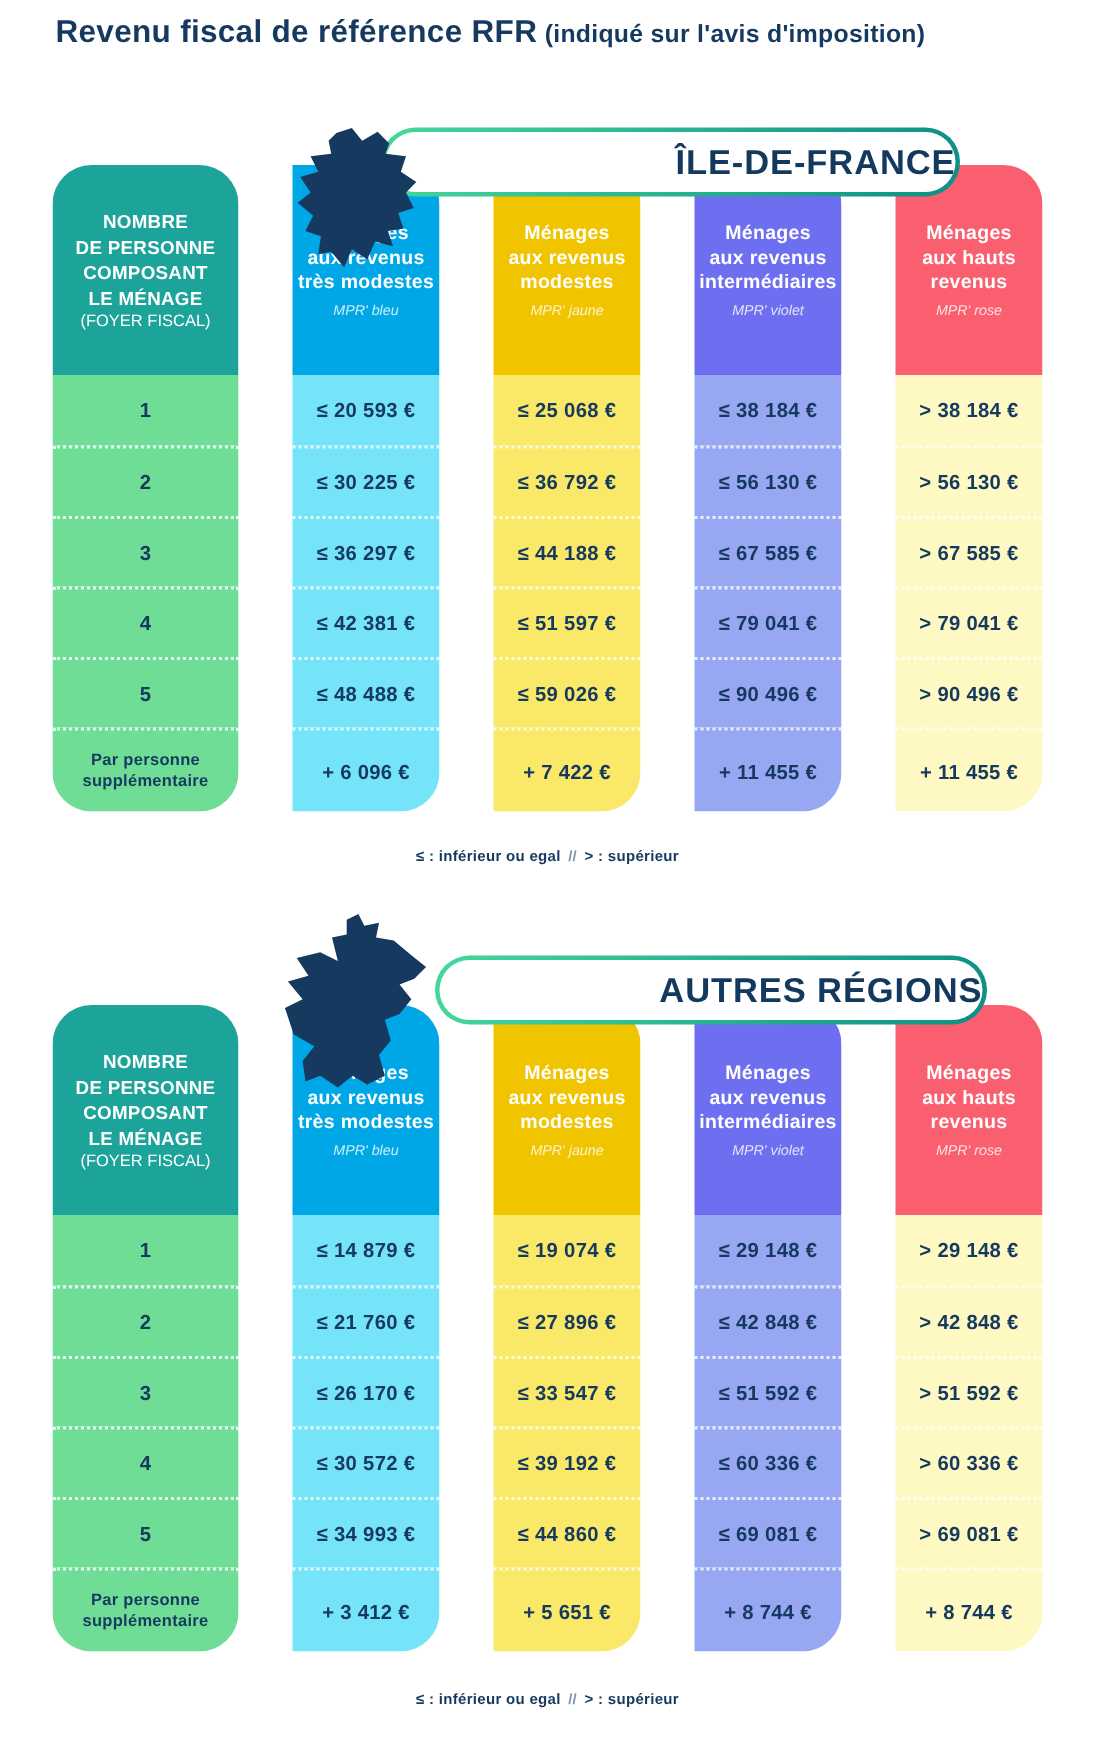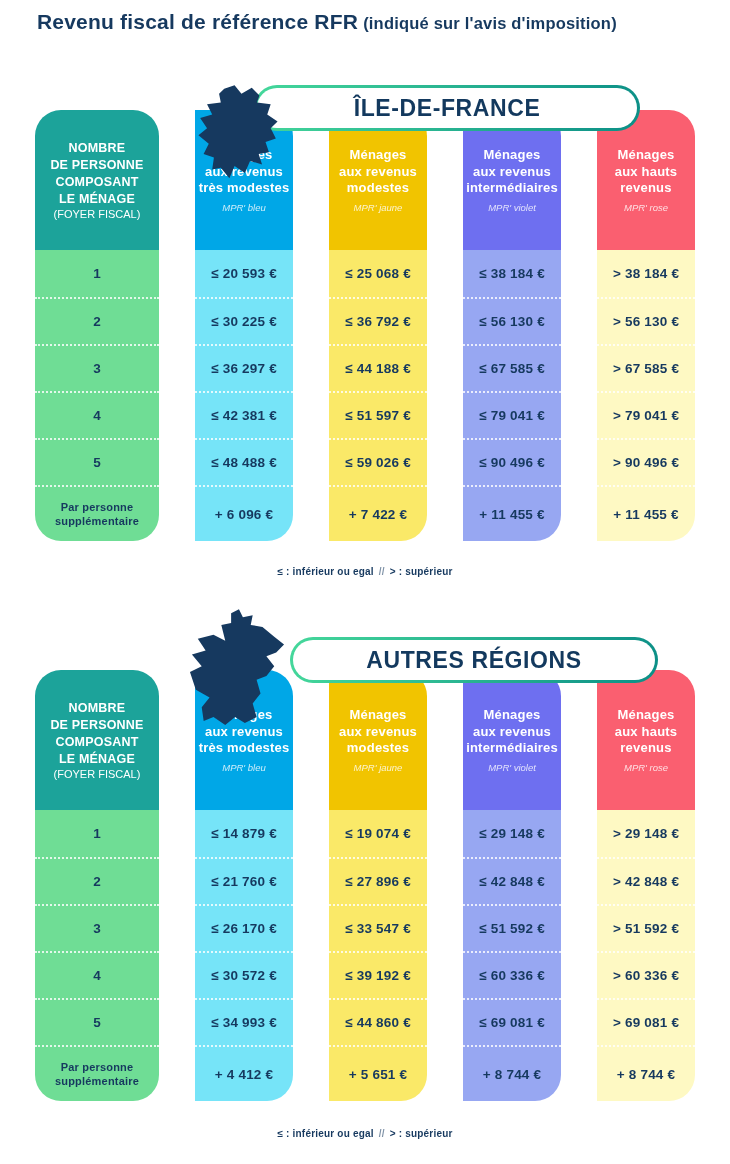--- a/index.html
+++ b/index.html
@@ -63,21 +63,21 @@
 
   .pill {
     position: absolute; z-index: 2; height: 46px;
     border-radius: 24px; padding: 3px;
     background: linear-gradient(100deg, #45d89b, #0c8f87);
   }
   .t1 .pill { left: 219px; top: 8px;  width: 386px; }
   .t2 .pill { left: 255px; top: 30px; width: 368px; }
   .pill-inner {
     background: #fff; width: 100%; height: 100%; border-radius: 21px;
-    display: flex; align-items: center; justify-content: center;
+    display: flex; align-items: center; justify-content: flex-end;
   }
   .region-title { font-size: 23px; font-weight: 800; color: #13395e; letter-spacing: .6px; white-space: nowrap; }
 
   .map { position: absolute; z-index: 3; }
   .t1 .map { left: 160px; top: 0; width: 86px;  height: 112px; }
   .t2 .map { left: 153px; top: 0; width: 98px;  height: 133px; }
   .map svg { width: 100%; height: 100%; display: block; }
 
   .legend {
     position: absolute; left: 0; width: 730px; text-align: center;
@@ -228,21 +228,21 @@
         <div class="col-title">Ménages
 aux revenus
 très modestes</div>
         <div class="col-sub">MPR' bleu</div>
       </div>
       <div class="cell bg-blue">≤ 14 879 €</div>
       <div class="cell bg-blue">≤ 21 760 €</div>
       <div class="cell bg-blue">≤ 26 170 €</div>
       <div class="cell bg-blue">≤ 30 572 €</div>
       <div class="cell bg-blue">≤ 34 993 €</div>
-      <div class="cell bg-blue last">+ 4 412 €</div>
+      <div class="cell bg-blue last">+ 3 412 €</div>
     </div>
 
     <div class="col income">
       <div class="col-head head-yellow">
         <div class="col-title">Ménages
 aux revenus
 modestes</div>
         <div class="col-sub">MPR' jaune</div>
       </div>
       <div class="cell bg-yellow">≤ 19 074 €</div>

